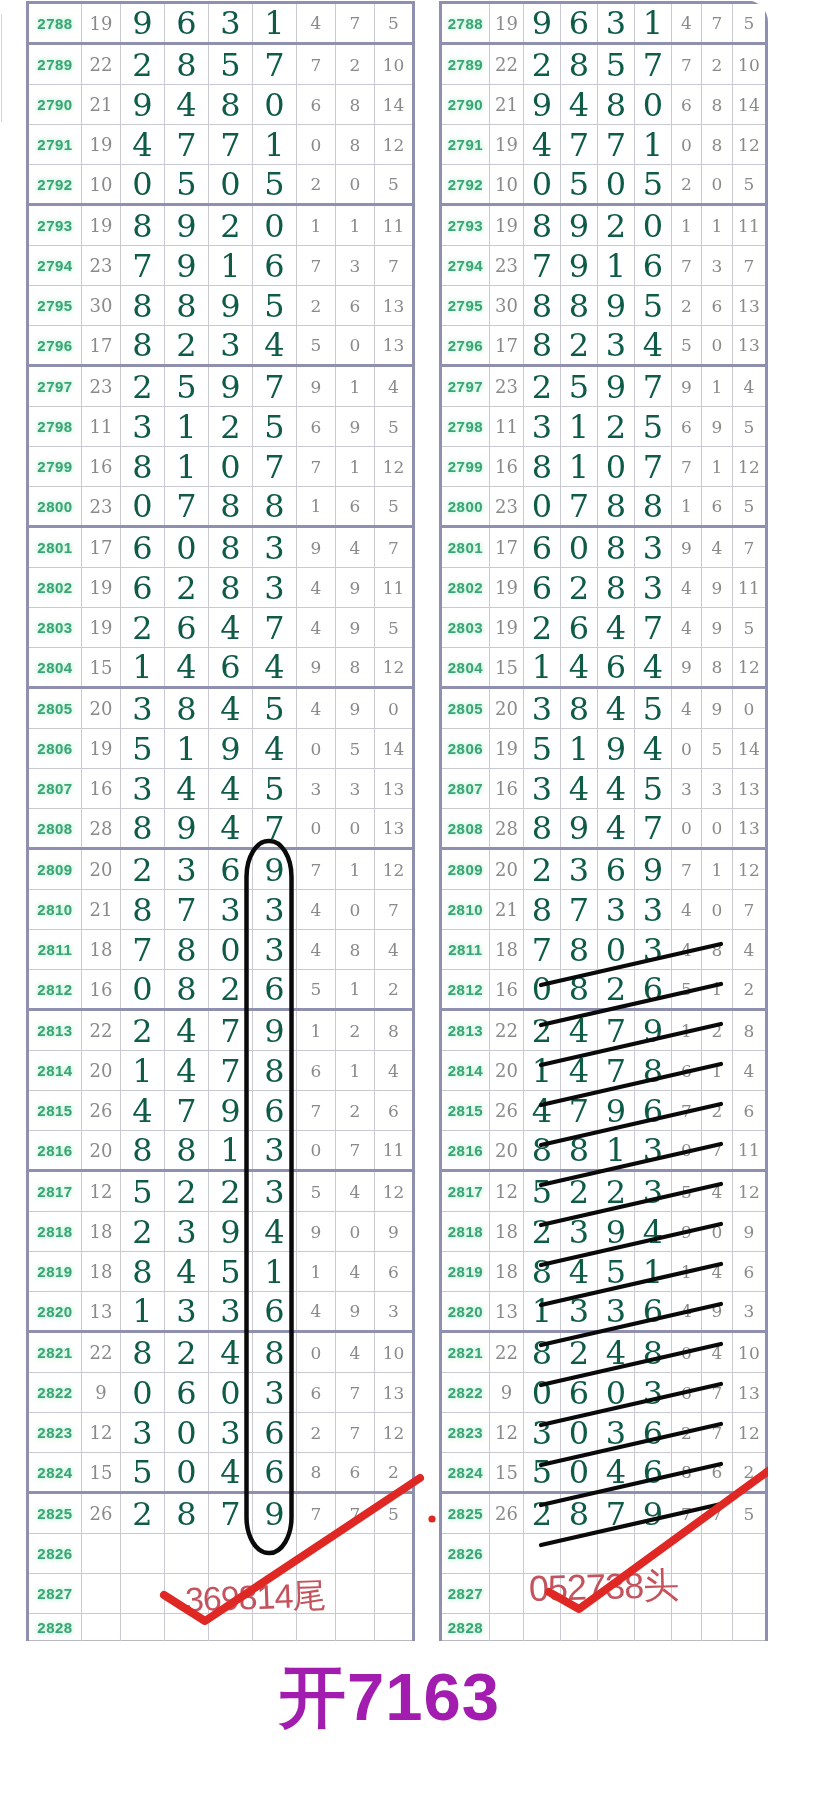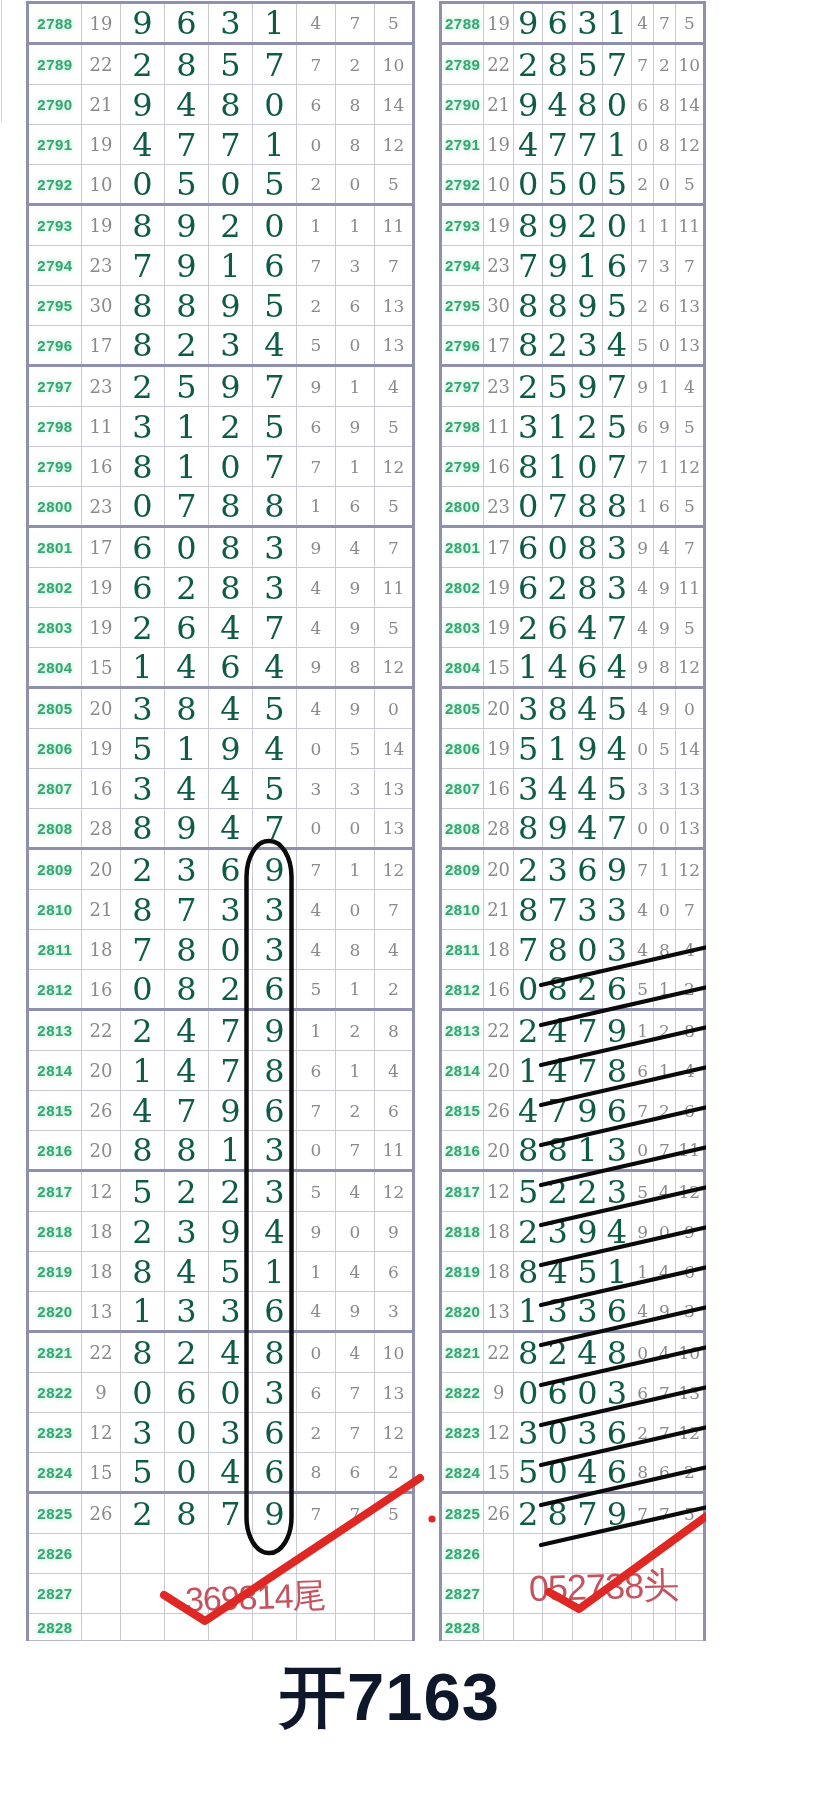--- a/index.html
+++ b/index.html
@@ -1,17 +1,17 @@
 <!DOCTYPE html>
 <html><head>
 <meta charset="utf-8">
 <style>
   html,body{margin:0;padding:0;background:#ffffff;}
-  #page{position:relative;width:706px;height:1805px;background:#ffffff;overflow:hidden;
-        font-family:"Liberation Sans",sans-serif;}
+  #page{position:relative;width:768px;height:1805px;background:#ffffff;overflow:hidden;
+        font-family:"Liberation Sans",sans-serif;border-radius:22px;}
   
   table.chart{position:absolute;top:1px;border-collapse:collapse;table-layout:fixed;
               background:#ffffff;border:3px solid #8f8fb0;border-bottom:1px solid #b9b9c6;}
   #table-left{left:26px;}
   #table-right{left:439px;}
   table.chart td{padding:0;text-align:center;vertical-align:middle;height:39px;
                  border-right:1px solid #c9c9d3;border-bottom:1px solid #c9c9d3;
                  overflow:hidden;white-space:nowrap;}
   table.chart tr.group td{height:37px;border-bottom:3px solid #8f8fb0;}
   table.chart tr.first td{height:31px;}
@@ -946,21 +946,21 @@
           <td class="c-d c-d4"></td>
           <td class="c-e c-e1"></td>
           <td class="c-e"></td>
           <td class="c-e c-e3"></td>
         </tr>
       </tbody>
   </table>
 
   <div class="red-note" id="tail-note" style="color: rgb(197, 83, 93);">369814尾</div>
   <div class="red-note" id="head-note" style="color: rgb(197, 83, 93);">052738头</div>
-  <div class="red-note" id="result-note" style="color: #0f172a;">开7163</div>
+  <div class="red-note" id="result-note" style="color: #a21caf;">开7163</div>
 
   <svg id="anno" width="819" height="1805" viewBox="0 0 819 1805">
       <rect x="246.5" y="841" width="45" height="712" rx="22" ry="36" fill="none" stroke="#0a0a0a" stroke-width="4.5"></rect>
       <line x1="541" y1="985" x2="721" y2="944" stroke="#0a0a0a" stroke-width="4.2" stroke-linecap="round"></line>
       <line x1="541" y1="1025" x2="721" y2="984" stroke="#0a0a0a" stroke-width="4.2" stroke-linecap="round"></line>
       <line x1="541" y1="1065" x2="721" y2="1024" stroke="#0a0a0a" stroke-width="4.2" stroke-linecap="round"></line>
       <line x1="541" y1="1105" x2="721" y2="1064" stroke="#0a0a0a" stroke-width="4.2" stroke-linecap="round"></line>
       <line x1="541" y1="1145" x2="721" y2="1104" stroke="#0a0a0a" stroke-width="4.2" stroke-linecap="round"></line>
       <line x1="541" y1="1185" x2="721" y2="1144" stroke="#0a0a0a" stroke-width="4.2" stroke-linecap="round"></line>
       <line x1="541" y1="1225" x2="721" y2="1184" stroke="#0a0a0a" stroke-width="4.2" stroke-linecap="round"></line>

